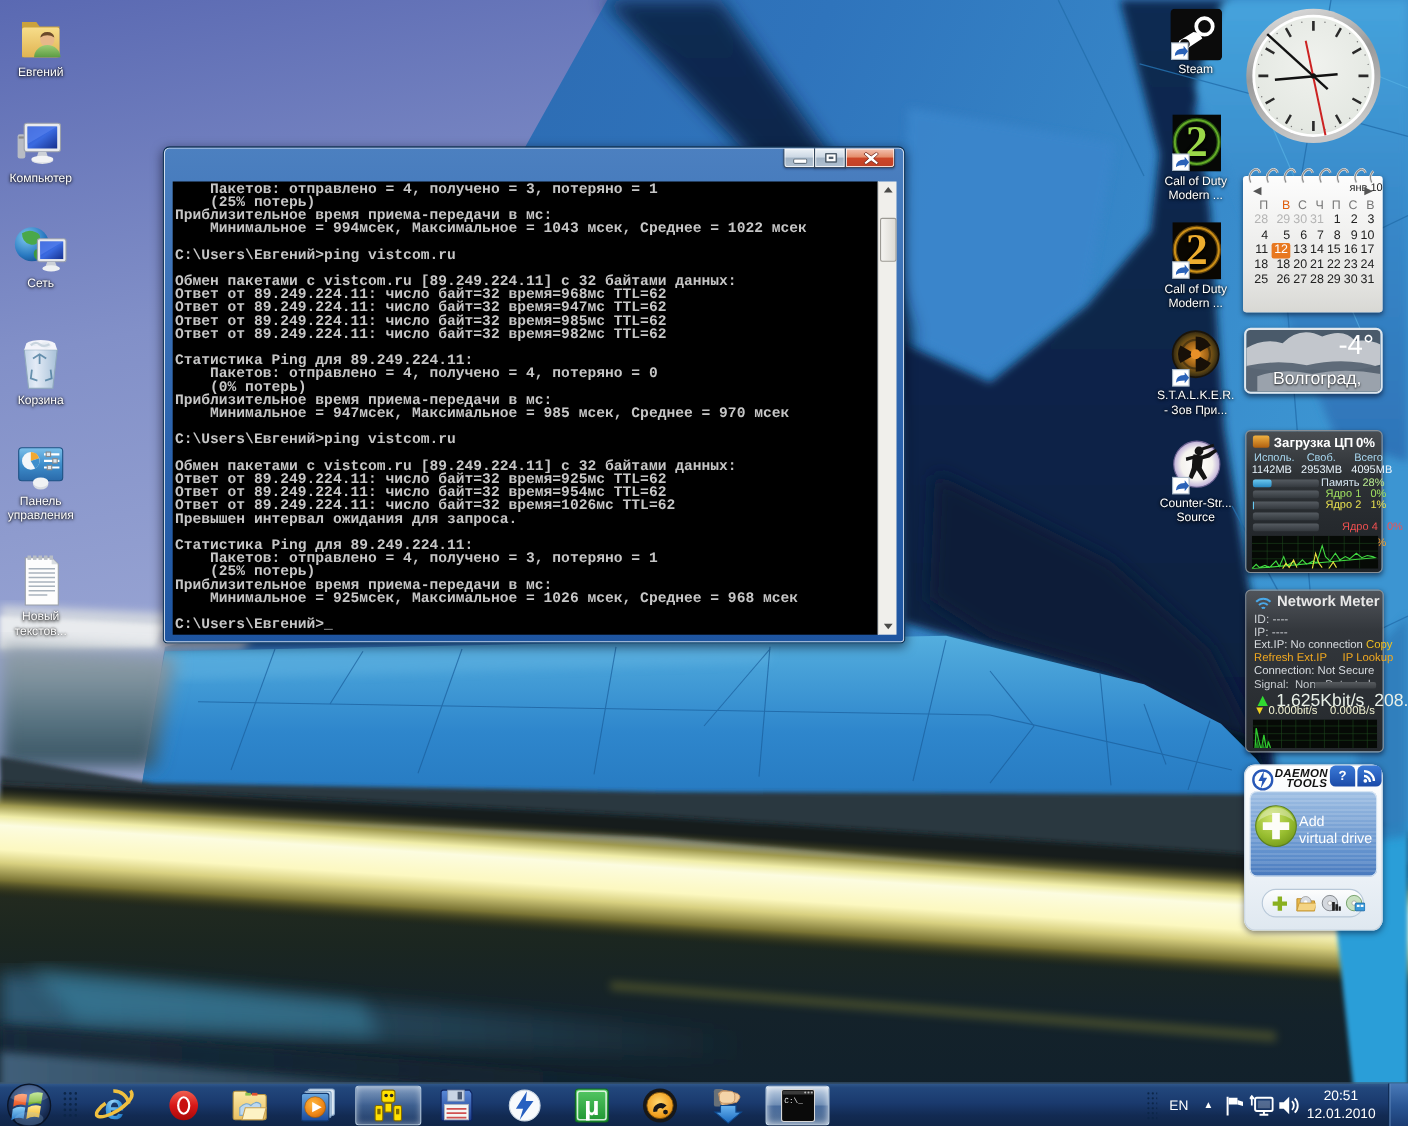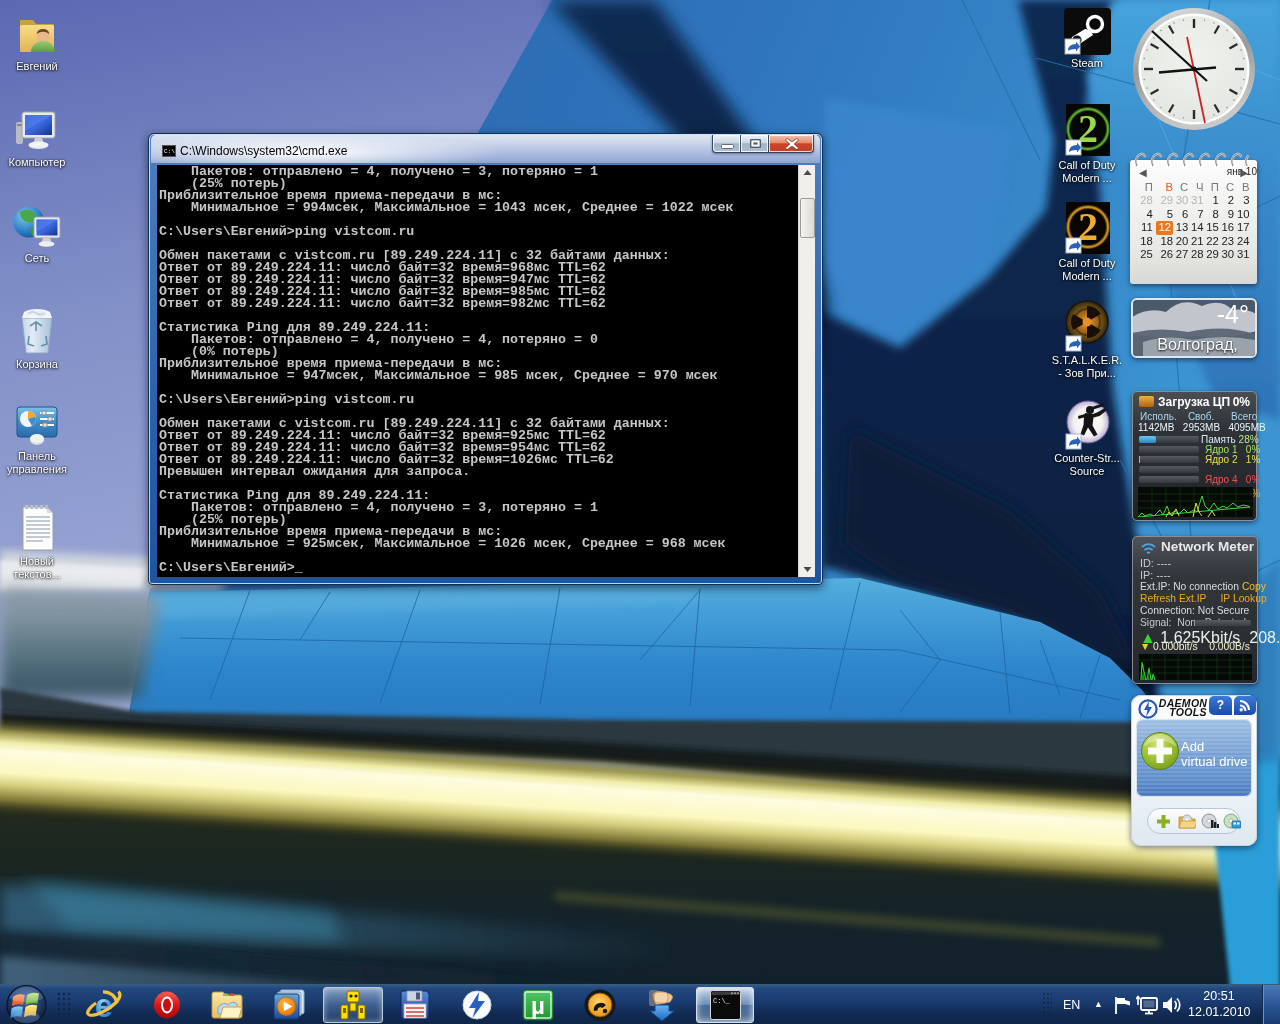--- a/index.html
+++ b/index.html
@@ -197,25 +197,20 @@
   <polygon points="0,933 660,987 660,1002 0,958" fill="url(#fadeR2)" filter="url(#blur4)"></polygon>
   <polygon points="0,956 640,1008 640,1024 0,1024" fill="url(#fadeR3)" filter="url(#blur4)"></polygon>
 
   <polygon points="555,892 1160,938 1160,947 555,900" fill="#8a8632" opacity="0.4" filter="url(#blur4)"></polygon>
 
   <polygon points="1206,758 1280,746 1280,1024 1234,1024" fill="#2a9ed8" filter="url(#blur2)"></polygon>
   <polygon points="1240,600 1280,560 1280,760 1228,768" fill="#2e7ab8" opacity="0.8" filter="url(#blur4)"></polygon>
 </svg>
 
 <div id="cmd">
-  <div class="tb">
-      <div class="tglow"></div>
-    <div class="cico"></div>
-    <div class="title">C:\Windows\system32\cmd.exe</div>
-  </div>
   <div class="capbtns">
     <div class="capbtn first">
         <svg class="g" style="left:8px;top:9px" width="13" height="5" viewBox="0 0 13 5">
           <rect x="0.5" y="0.5" width="12" height="4" rx="1" fill="#fff" stroke="#51606e" stroke-width="0.9"></rect>
         </svg>
       </div>
     <div class="capbtn">
         <svg class="g" style="left:8px;top:3px" width="13" height="11" viewBox="0 0 13 11">
           <rect x="1" y="1" width="11" height="9" rx="1" fill="#51606e"></rect>
           <rect x="2.4" y="2.4" width="8.2" height="6.2" fill="#fff"></rect>
@@ -667,21 +662,21 @@
   <div style="position:absolute;left:6px;top:54px;width:60px;height:7px;background:linear-gradient(180deg,#555b61,#33383d);border-radius:2px;"></div>
   <div style="position:absolute;left:6px;top:64px;width:60px;height:7px;background:linear-gradient(180deg,#555b61,#33383d);border-radius:2px;">
       <div style="width:2%;height:100%;background:#68c8f0;"></div>
     </div>
   <div style="position:absolute;left:6px;top:74px;width:60px;height:7px;background:linear-gradient(180deg,#555b61,#33383d);border-radius:2px;"></div>
   <div style="position:absolute;left:6px;top:84px;width:60px;height:7px;background:linear-gradient(180deg,#555b61,#33383d);border-radius:2px;"></div>
   <div style="position:absolute;left:68px;top:42px;width:51px;white-space:nowrap;font-size:10px;color:#d8e8f4;">Память&nbsp;<span style="color:#b8e890">28%</span></div>
   <div style="position:absolute;left:72px;top:52px;white-space:nowrap;font-size:10px;color:#a0e060;">Ядро 1&nbsp;&nbsp;&nbsp;0%</div>
   <div style="position:absolute;left:72px;top:62px;white-space:nowrap;font-size:10px;color:#e8e050;">Ядро 2&nbsp;&nbsp;&nbsp;1%</div>
   <div style="position:absolute;left:72px;top:72px;white-space:nowrap;font-size:10px;color:#f0a030;margin-top:24px;">Ядро 3&nbsp;&nbsp;&nbsp;0%</div>
-  <div style="position:absolute;left:72px;top:82px;white-space:nowrap;font-size:10px;color:#f05050;">Ядро 4&nbsp;&nbsp;&nbsp;0%</div>
+  <div style="position:absolute;left:87px;top:82px;white-space:nowrap;font-size:10px;color:#f05050;">Ядро 4&nbsp;&nbsp;&nbsp;0%</div>
   <svg style="position:absolute;left:5px;top:95px" width="115" height="30" viewBox="0 0 115 30">
     <rect width="115" height="30" fill="#060a06"></rect>
     <g stroke="#1e4a1e" stroke-width="0.5">
       <line x1="0" y1="7" x2="115" y2="7"></line>
         <line x1="0" y1="14" x2="115" y2="14"></line>
         <line x1="0" y1="21" x2="115" y2="21"></line>
       <line x1="14" y1="0" x2="14" y2="30"></line>
         <line x1="28" y1="0" x2="28" y2="30"></line>
         <line x1="42" y1="0" x2="42" y2="30"></line>
         <line x1="56" y1="0" x2="56" y2="30"></line>

